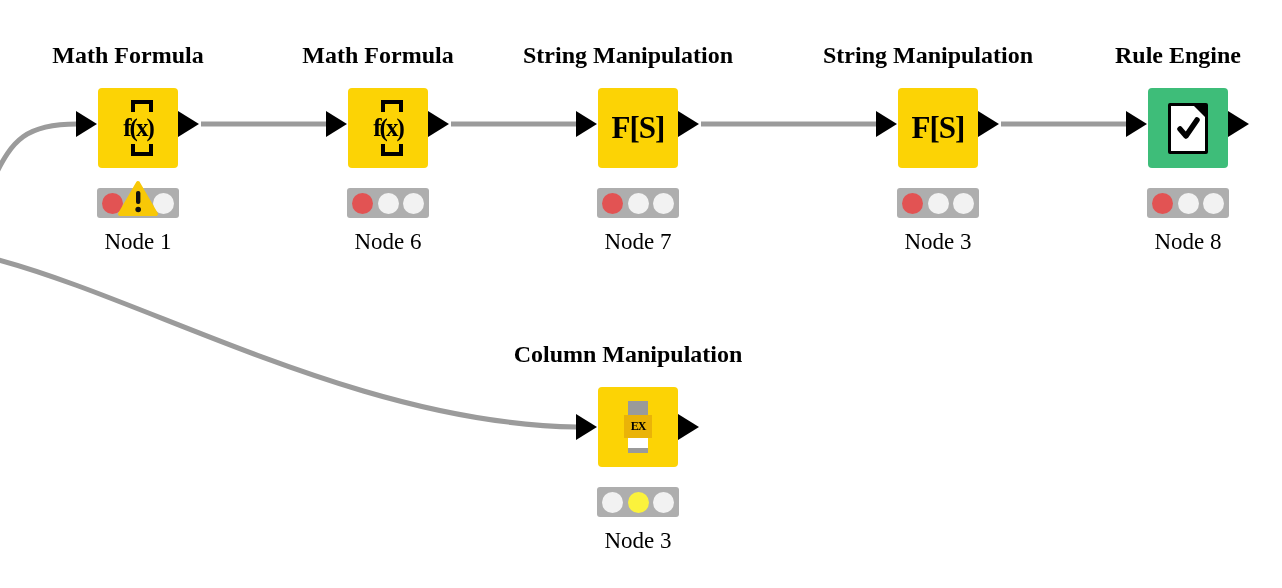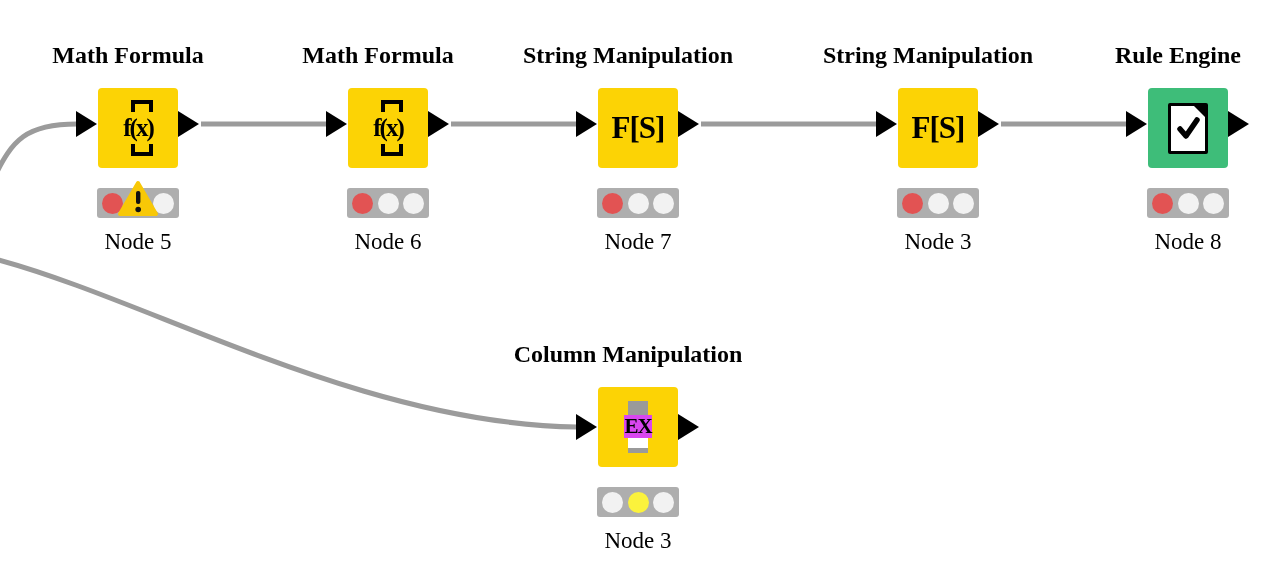--- a/index.html
+++ b/index.html
@@ -68,22 +68,22 @@
   
   .doc{position:relative;width:34px;height:45px;background:#fff;border:3px solid #000;border-radius:2px;
        display:flex;align-items:center;justify-content:center;}
   .doc .fold{position:absolute;top:-1px;right:-1px;width:0;height:0;
        border-top:13px solid #000;border-left:13px solid transparent;}
 
   
   .ex{position:relative;width:28px;height:52px;}
   .ex .ex-top{position:absolute;top:0;left:4px;width:20px;height:15px;background:#9A9A9A;}
   .ex .ex-bot{position:absolute;bottom:0;left:4px;width:20px;height:15px;background:#fff;border-bottom:5px solid #9A9A9A;}
-  .ex .ex-mid{position:absolute;top:14px;left:0;width:28px;height:23px;background:#d946ef;
-      display:flex;align-items:center;justify-content:center;font-weight:bold;font-size:21px;letter-spacing:-1px;}
+  .ex .ex-mid{position:absolute;top:14px;left:0;width:28px;height:23px;background:#eab308;
+      display:flex;align-items:center;justify-content:center;font-weight:bold;font-size:12px;letter-spacing:-1px;}
 </style>
 </head>
 <body>
 
 <div class="canvas">
 
   <svg class="wires" viewBox="0 0 1282 588">
     <path d="M -6 178 C 12 140 26 124 77 124"></path>
     <path d="M 201 124 H 328"></path>
     <path d="M 451 124 H 578"></path>
@@ -104,21 +104,21 @@
     <div class="traffic">
       <span class="light red"></span>
       <span class="light"></span>
       <span class="light"></span>
       <svg class="warning" width="42" height="38" viewBox="0 0 42 38">
         <path d="M21 3 L39 34 H3 Z" fill="#F8C807" stroke="#F8C807" stroke-width="4" stroke-linejoin="round"></path>
         <rect x="19" y="11" width="4.4" height="13" rx="2" fill="#111"></rect>
         <circle cx="21.2" cy="29.5" r="2.8" fill="#111"></circle>
       </svg>
     </div>
-    <div class="label">Node 5</div>
+    <div class="label">Node 1</div>
   </div>
 
   <div class="node n1">
     <div class="title">Math Formula</div>
     <div class="port in"></div>
     <div class="square">
       <div class="fx">
         <span class="fx-text">f(x)</span>
       </div>
     </div>

